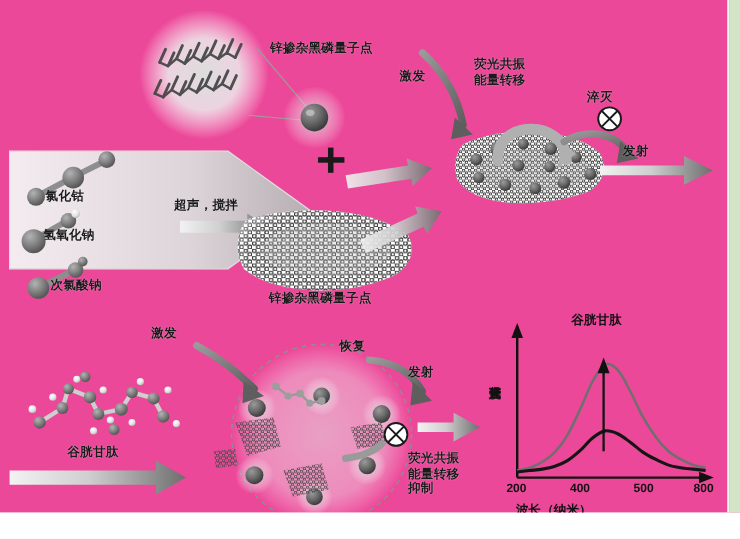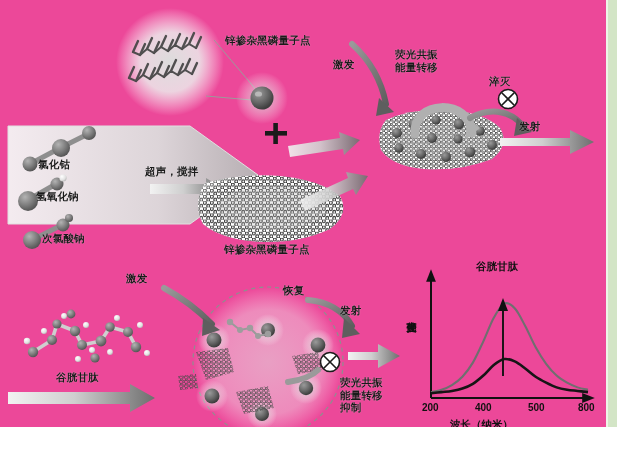--- a/index.html
+++ b/index.html
@@ -20,21 +20,21 @@
             pointer-events:none;}
 
   
   #chart{position:absolute;left:406px;top:258px;width:196px;height:186px;}
   .ytitle{position:absolute;left:-2px;top:56px;width:14px;
           writing-mode:vertical-rl;text-orientation:upright;
           font-size:10px;font-weight:600;color:#111;letter-spacing:0px;}
   .gsh-lbl{position:absolute;top:2px;left:70px;font-size:10.5px;
            font-weight:600;color:#111;}
   .tick{position:absolute;top:144px;font-size:10px;font-weight:600;color:#111;}
-  .xtitle{position:absolute;top:160px;left:44px;font-size:10.5px;
+  .xtitle{position:absolute;top:160px;left:24px;font-size:10.5px;
           font-weight:600;color:#111;}
 </style>
 </head>
 <body>
 
 <div id="scene">
 
   <svg class="layer" viewBox="0 0 617 449">
     <defs>
       <radialGradient id="glow" cx="50%" cy="50%" r="50%">
@@ -364,21 +364,21 @@
   <div class="lbl" style="left:224px;top:243px;">锌掺杂黑磷量子点</div>
 
   <div class="lbl" style="left:333px;top:58px;">激发</div>
   <div class="lbl c" style="left:395px;top:48px;">荧光共振
 能量转移</div>
   <div class="lbl" style="left:489px;top:75px;">淬灭</div>
   <div class="lbl" style="left:519px;top:120px;">发射</div>
 
   <div class="lbl" style="left:56px;top:371px;">谷胱甘肽</div>
   <div class="lbl" style="left:126px;top:272px;">激发</div>
-  <div class="lbl" style="left:283px;top:284px;">恢复</div>
+  <div class="lbl" style="left:283px;top:284px;font-family:Liberation Mono, monospace;">恢复</div>
   <div class="lbl" style="left:340px;top:304px;">发射</div>
   <div class="lbl" style="left:340px;top:376px;">荧光共振
 能量转移
 抑制</div>
 
   <div id="chart">
     <div class="gsh-lbl">谷胱甘肽</div>
     <div class="ytitle">荧光强度</div>
     <svg width="196" height="160" viewBox="0 0 196 160">
       <defs>

